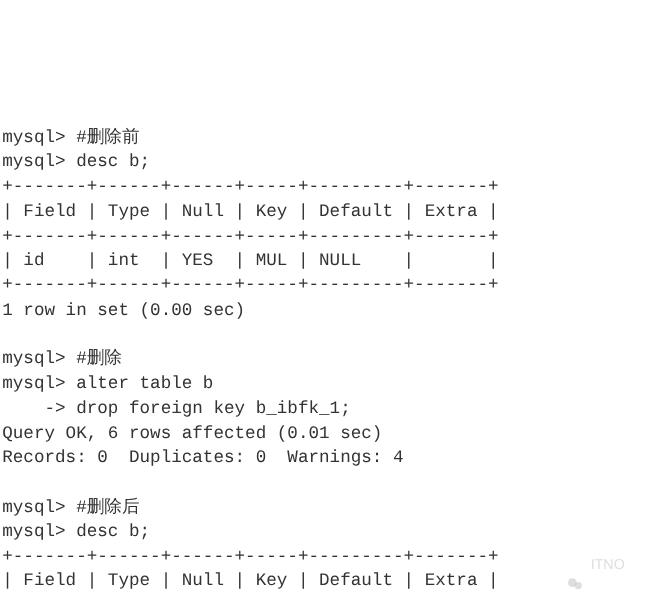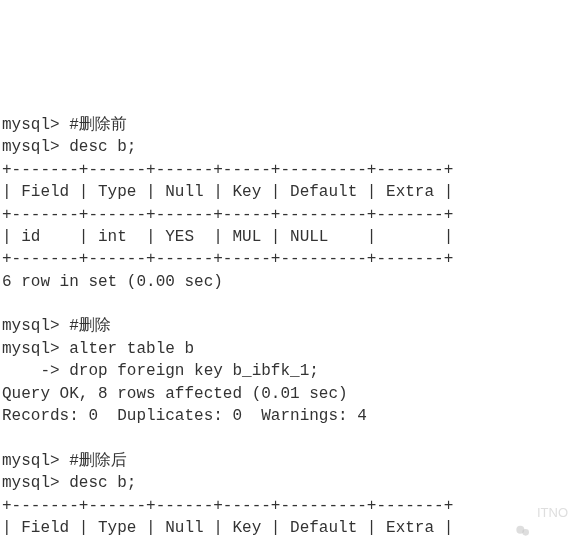--- a/index.html
+++ b/index.html
@@ -46,26 +46,26 @@
 
 
 <div class="terminal">
 <span>mysql&gt; #删除前</span>
 <span>mysql&gt; desc b;</span>
 <span>+-------+------+------+-----+---------+-------+</span>
 <span>| Field | Type | Null | Key | Default | Extra |</span>
 <span>+-------+------+------+-----+---------+-------+</span>
 <span>| id    | int  | YES  | MUL | NULL    |       |</span>
 <span>+-------+------+------+-----+---------+-------+</span>
-<span>6 row in set (0.00 sec)</span>
+<span>1 row in set (0.00 sec)</span>
 <span></span>
 <span>mysql&gt; #删除</span>
 <span>mysql&gt; alter table b</span>
 <span>    -&gt; drop foreign key b_ibfk_1;</span>
-<span>Query OK, 8 rows affected (0.01 sec)</span>
+<span>Query OK, 6 rows affected (0.01 sec)</span>
 <span>Records: 0  Duplicates: 0  Warnings: 4</span>
 <span></span>
 <span>mysql&gt; #删除后</span>
 <span>mysql&gt; desc b;</span>
 <span>+-------+------+------+-----+---------+-------+</span>
 <span>| Field | Type | Null | Key | Default | Extra |</span>
 
 
 
 

